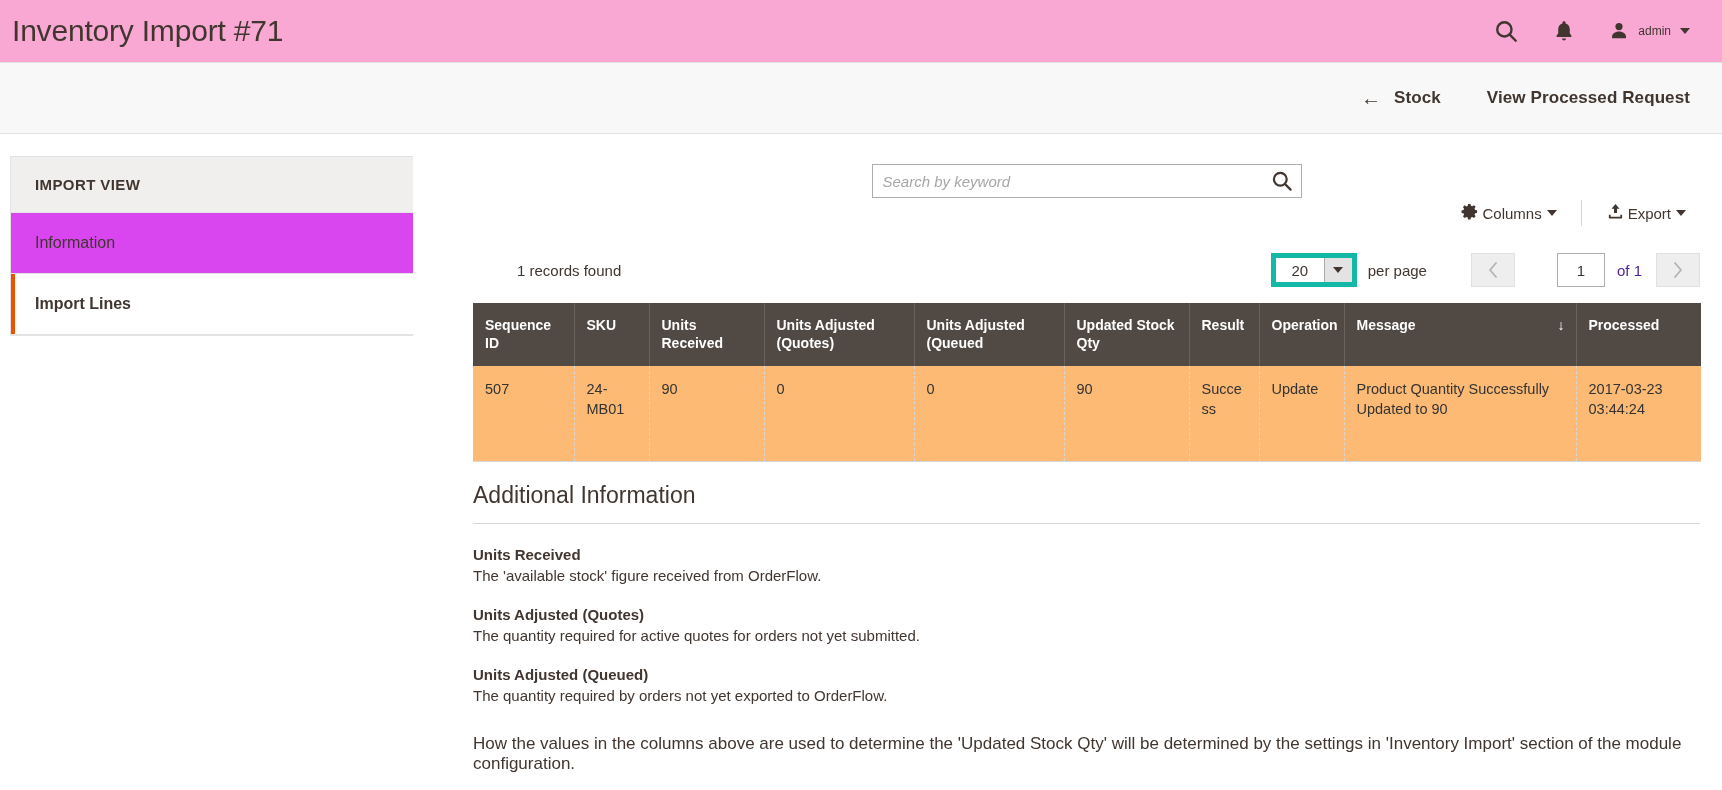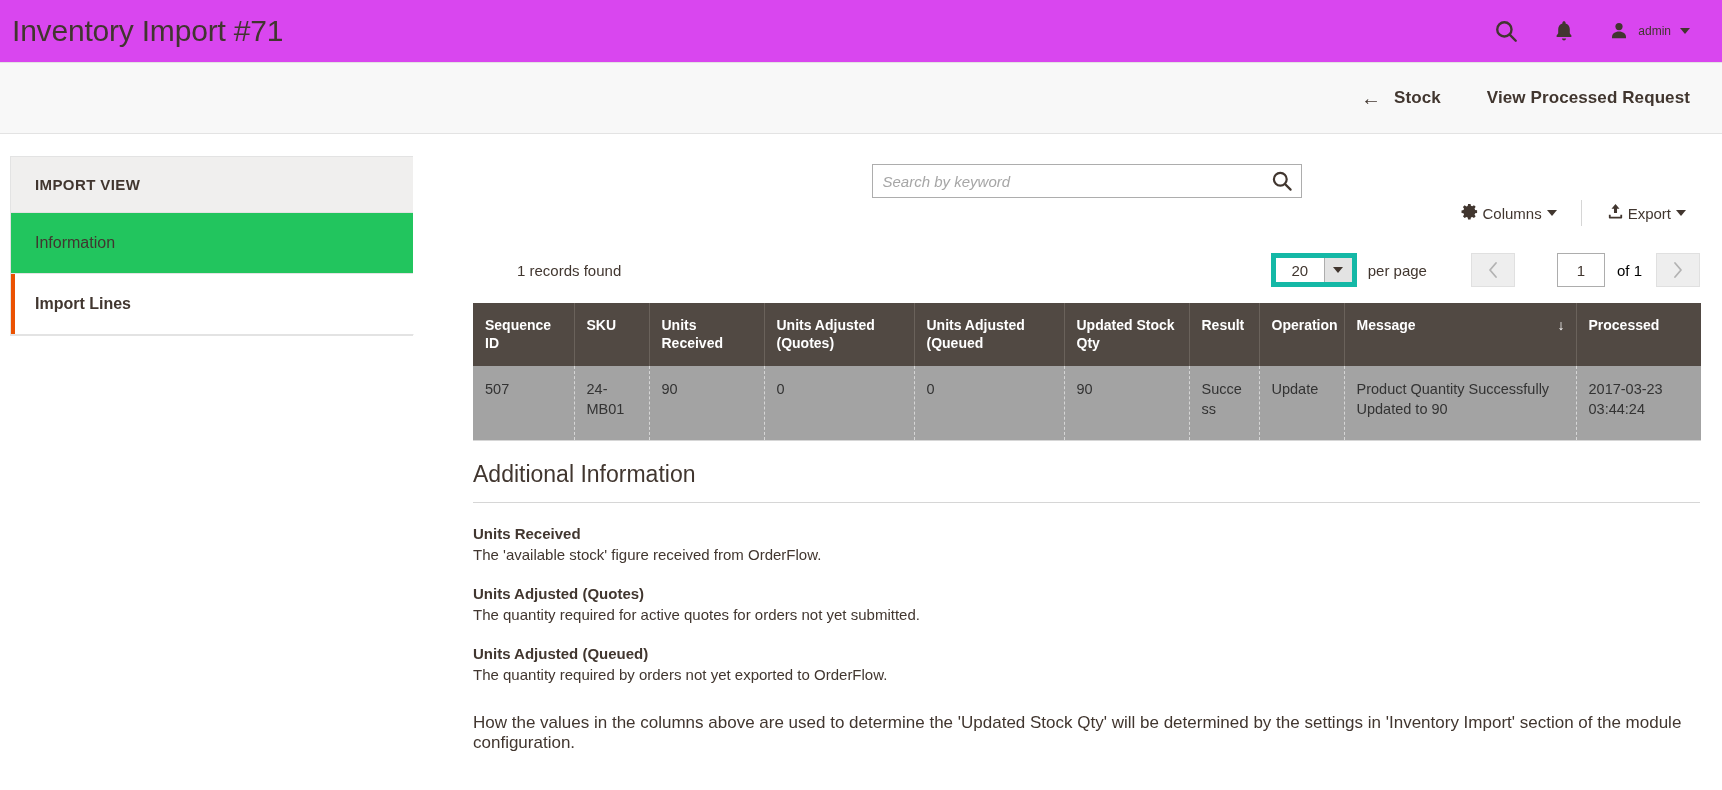--- a/index.html
+++ b/index.html
@@ -9,21 +9,21 @@
     background:#ffffff;
     font-family:"Liberation Sans", sans-serif;
     color:#333333;
     overflow:hidden;
   }
 
   
   .page-header {
     position:relative;
     height:62px;
-    background:#d946ef;
+    background:#f9a8d4;
     display:flex;
     align-items:center;
     padding:0 22px 0 12px;
   }
   .page-title {
     font-size:30px;
     font-weight:400;
     color:#41362f;
     letter-spacing:-0.2px;
     white-space:nowrap;
@@ -110,21 +110,21 @@
     padding:19px 22px 19px 24px;
     border-bottom:1px solid #e3e3e3;
   }
   .side-nav-item {
     position:relative;
     padding:21px 22px 21px 24px;
     font-size:16px;
     color:#41362f;
     cursor:pointer;
     border-bottom:1px solid #e3e3e3;
-    background:#22c55e;
+    background:#d946ef;
   }
   .side-nav-item:last-child { border-bottom:1px solid #e3e3e3; }
   .side-nav-item.active {
     background:#ffffff;
     font-weight:700;
     border-right:1px solid #ffffff;
     margin-right:-1px;
   }
   .side-nav-item.active::before {
     content:"";
@@ -275,21 +275,21 @@
     background:#fff;
     text-align:center;
     font-family:inherit;
     font-size:15px;
     color:#41362f;
     margin-left:42px;
     outline:none;
   }
   .pg-of {
     font-size:15px;
-    color:#000000;
+    color:#4c1d95;
     margin:0 14px 0 12px;
   }
 
   
   .data-grid {
     width:100%;
     border-collapse:collapse;
     margin-top:16px;
     table-layout:fixed;
   }
@@ -308,24 +308,24 @@
   .th-inner {
     display:flex;
     align-items:flex-start;
     justify-content:space-between;
     gap:6px;
   }
   .sort-arrow { font-size:14px; line-height:1.25; }
   .data-grid tbody td {
     font-size:14.5px;
     color:#333333;
-    padding:14px 11px 21px 12px;
+    padding:14px 11px 42px 12px;
     vertical-align:top;
     border-right:1px dashed #d6d6d6;
-    background:#a3a3a3;
+    background:#fdba74;
     line-height:1.35;
     word-wrap:break-word;
   }
   .data-grid tbody td:last-child { border-right:none; }
   .data-grid tbody tr { border-bottom:1px solid #d6d6d6; }
 
   
   .addinfo {
     margin-top:20px;
   }

